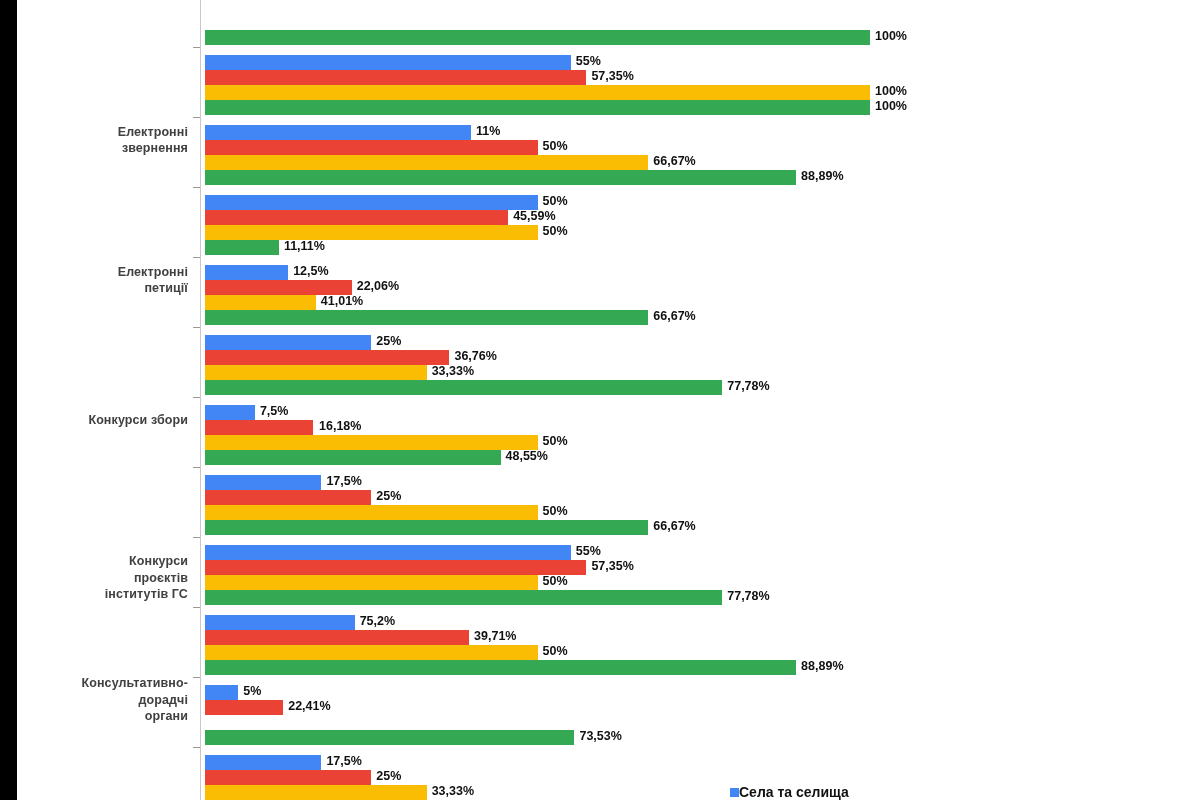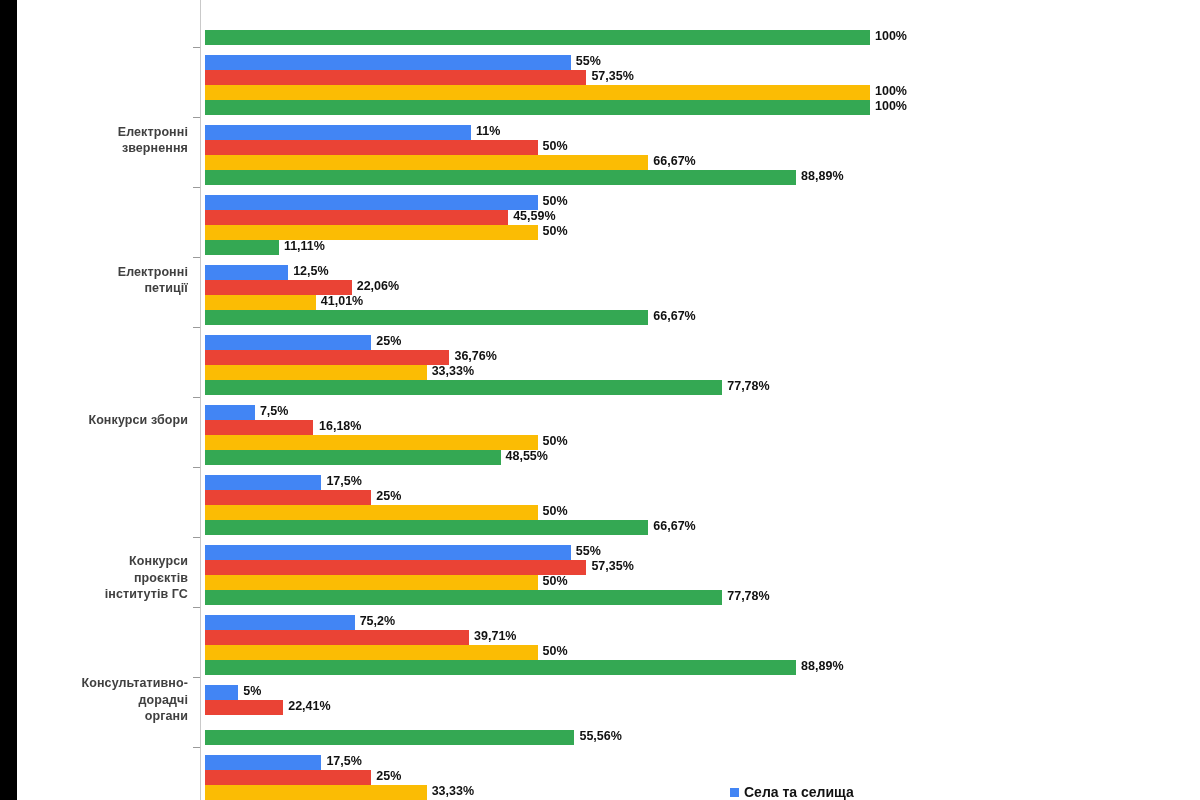--- a/index.html
+++ b/index.html
@@ -33,21 +33,21 @@
   .bar.s1{background:#EA4335;}
   .bar.s2{background:#FBBC04;}
   .bar.s3{background:#34A853;}
   .val{
     position:absolute;top:-1px;
     font-size:12.5px;font-weight:bold;color:#111111;
     white-space:nowrap;line-height:15px;
   }
 
   
-  .legend{position:absolute;display:flex;align-items:center;gap:5px;}
+  .legend{position:absolute;display:flex;align-items:center;}
   .legend-marker{width:9px;height:9px;background:#4285F4;display:inline-block;}
   .legend-text{font-size:14px;font-weight:bold;color:#111111;white-space:nowrap;}
 </style>
 </head>
 <body>
 
 <div id="stage">
   <div class="left-band"></div>
 
   <div class="plot" id="plot">
@@ -267,21 +267,21 @@
             <div class="bar s0" style="width: 33.25px; background: rgb(66, 133, 244);"></div>
             <div class="val" style="left: 38.25px;">5%</div>
           </div>
           <div class="barrow" style="top: 15px; margin-top: 0px; position: absolute; left: 0px; width: 1000px;">
             <div class="bar s1" style="width: 78.204px; background: rgb(234, 67, 53);"></div>
             <div class="val" style="left: 83.204px;">22,41%</div>
           </div>
           <div class="barrow" style="top: 30px; margin-top: 0px; position: absolute; left: 0px; width: 1000px;"></div>
           <div class="barrow" style="top: 45px; margin-top: 0px; position: absolute; left: 0px; width: 1000px;">
             <div class="bar s3" style="width: 369.474px; background: rgb(52, 168, 83);"></div>
-            <div class="val" style="left: 374.474px;">55,56%</div>
+            <div class="val" style="left: 374.474px;">73,53%</div>
           </div>
         </div>
       </div>
       <div class="tick" style="top: 747px;"></div>
       <div class="group" style="top: 755px;">
         <div class="bars">
           <div class="barrow" style="top: 0px; margin-top: 0px; position: absolute; left: 0px; width: 1000px;">
             <div class="bar s0" style="width: 116.375px; background: rgb(66, 133, 244);"></div>
             <div class="val" style="left: 121.375px;">17,5%</div>
           </div>

